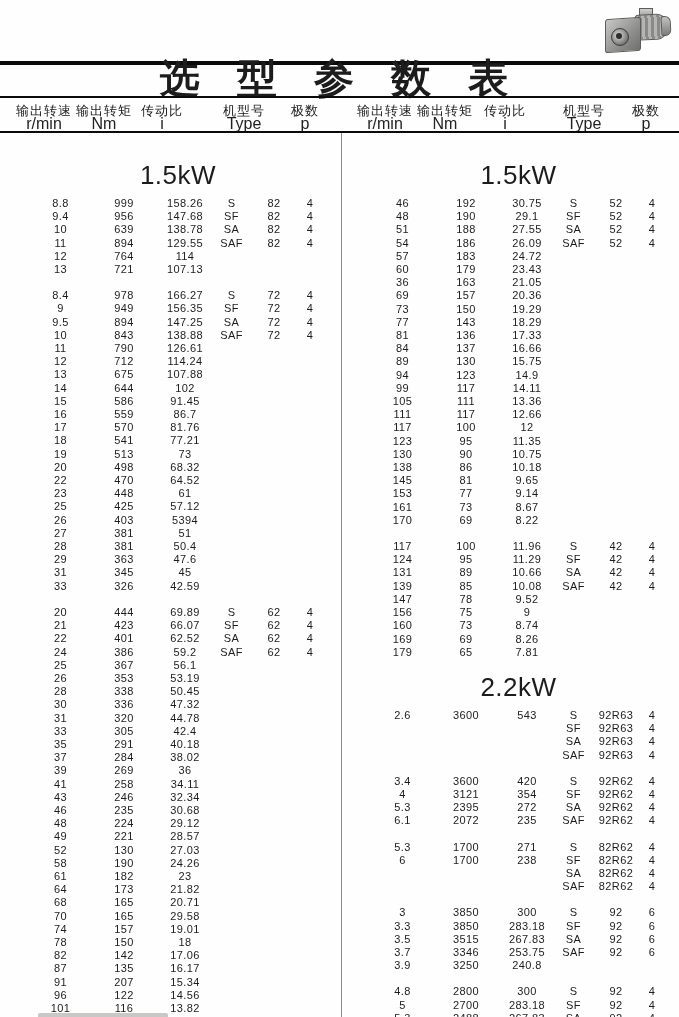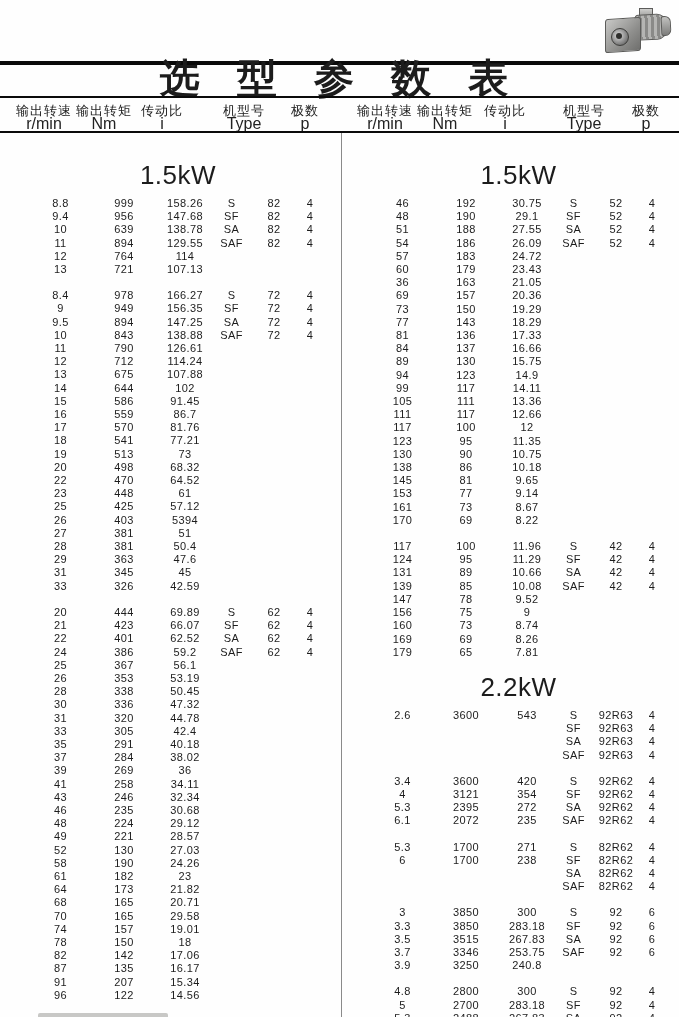--- a/index.html
+++ b/index.html
@@ -601,20 +601,28 @@
           <span class="c-poles"></span>
         </div>
         <div class="row">
           <span class="c-speed">96</span>
           <span class="c-torque">122</span>
           <span class="c-ratio">14.56</span>
           <span class="c-prefix"></span>
           <span class="c-size"></span>
           <span class="c-poles"></span>
         </div>
+        <div class="row">
+          <span class="c-speed">101</span>
+          <span class="c-torque">116</span>
+          <span class="c-ratio">13.82</span>
+          <span class="c-prefix"></span>
+          <span class="c-size"></span>
+          <span class="c-poles"></span>
+        </div>
       </div>
   </div>
 
   <div class="col col-right">
     <div class="kw-heading">1.5kW</div>
     <div class="block">
         <div class="row">
           <span class="c-speed">46</span>
           <span class="c-torque">192</span>
           <span class="c-ratio">30.75</span>

